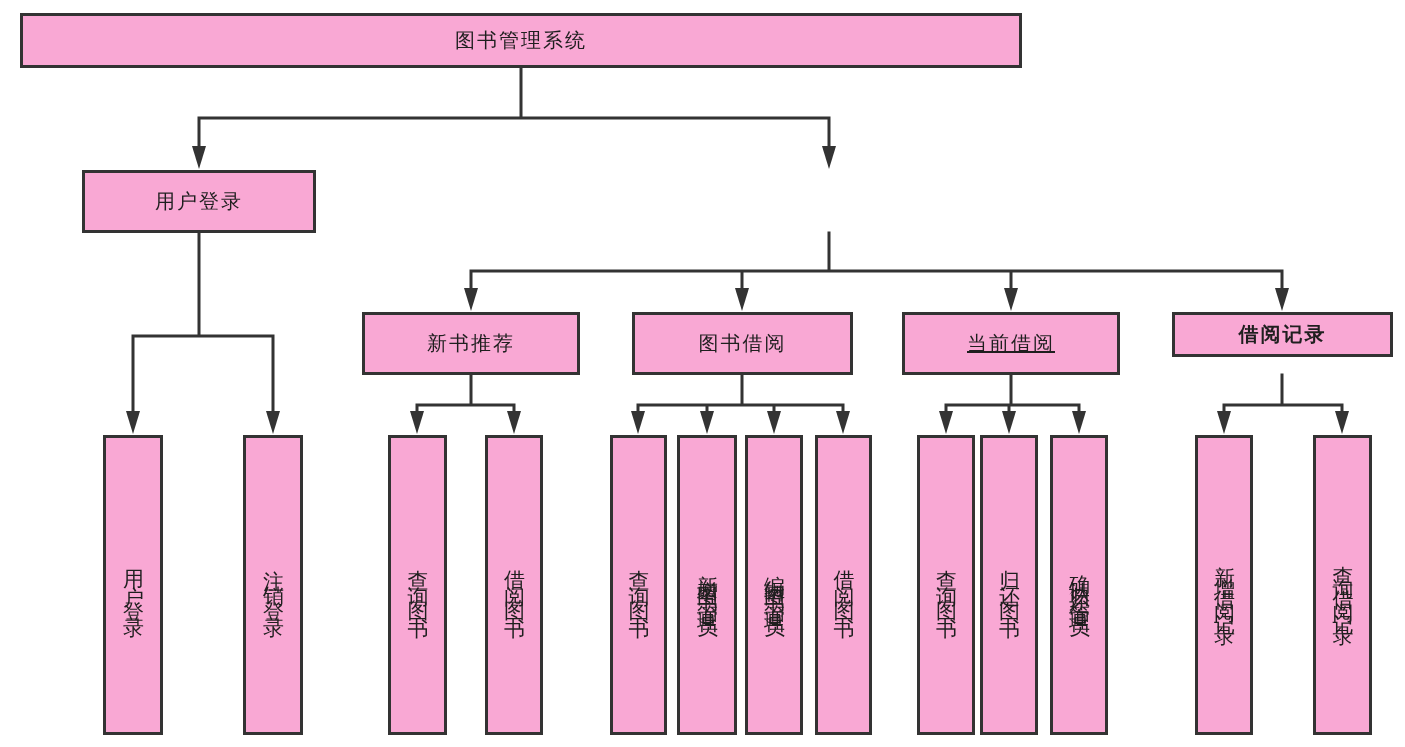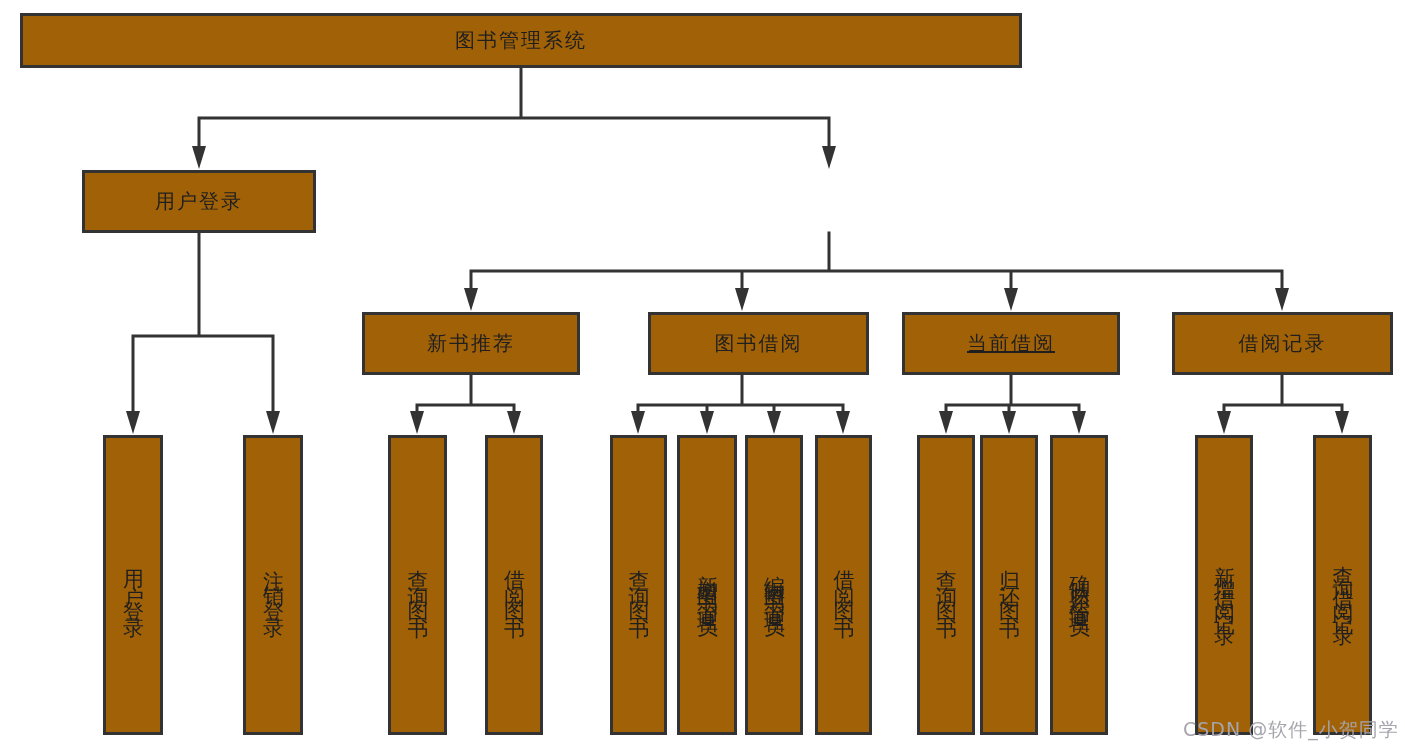--- a/index.html
+++ b/index.html
@@ -2,21 +2,21 @@
 <html><head>
 <meta charset="utf-8">
 <style>
   html,body{margin:0;padding:0;background:#fff;}
   .canvas{
     position:relative;width:1405px;height:747px;background:#ffffff;
     font-family:"DejaVu Sans","Liberation Sans",sans-serif;color:#1f1f1f;overflow:hidden;
   }
   .wires{position:absolute;left:0;top:0;z-index:1;}
   .node{
-    position:absolute;box-sizing:border-box;background:#a16207;border:3px solid #333333;
+    position:absolute;box-sizing:border-box;background:#f9a8d4;border:3px solid #333333;
     display:flex;align-items:center;justify-content:center;z-index:2;
   }
   .hbox{font-size:20px;letter-spacing:2px;white-space:nowrap;}
   .vbox span{
     writing-mode:vertical-lr;text-orientation:mixed;
     font-size:21px;line-height:1;white-space:nowrap;display:block;
   }
   .sp-a span{letter-spacing:16px;}  
   .sp-b span{letter-spacing:12px;}  
   .sp-c span{letter-spacing:6px;}   
@@ -75,23 +75,23 @@
       <polygon points="1224,434 1217,411 1231,411"></polygon>
       <polygon points="1342,434 1335,411 1349,411"></polygon>
     </g>
   </svg>
 
   <div class="node hbox" style="left:20px;top:13px;width:1002px;height:55px;">图书管理系统</div>
 
   <div class="node hbox" style="left:82px;top:170px;width:234px;height:63px;">用户登录</div>
 
   <div class="node hbox" style="left:362px;top:312px;width:218px;height:63px;">新书推荐</div>
-  <div class="node hbox" style="left:632px;top:312px;width:221px;height:63px;margin-left:16px;">图书借阅</div>
+  <div class="node hbox" style="left:632px;top:312px;width:221px;height:63px;">图书借阅</div>
   <div class="node hbox" style="left:902px;top:312px;width:218px;height:63px;text-decoration:underline;">当前借阅</div>
-  <div class="node hbox" style="left:1172px;top:312px;width:221px;height:63px;">借阅记录</div>
+  <div class="node hbox" style="left:1172px;top:312px;width:221px;height:45px;font-weight:bold;">借阅记录</div>
 
   <div class="node vbox sp-a" style="left:103px;top:435px;width:60px;height:300px;">
     <span>用户登录</span>
     </div>
   <div class="node vbox sp-a" style="left:243px;top:435px;width:60px;height:300px;">
     <span>注销登录</span>
     </div>
 
   <div class="node vbox sp-a" style="left:388px;top:435px;width:59px;height:300px;">
     <span>查询图书</span>
@@ -123,15 +123,14 @@
     <span>确认归还（管理员）</span>
     </div>
 
   <div class="node vbox sp-b" style="left:1195px;top:435px;width:58px;height:300px;">
     <span>新增借阅记录</span>
     </div>
   <div class="node vbox sp-b" style="left:1313px;top:435px;width:59px;height:300px;">
     <span>查询借阅记录</span>
     </div>
 
-  <div class="watermark">CSDN @软件_小贺同学</div>
 
 </div>
 
 </body></html>

